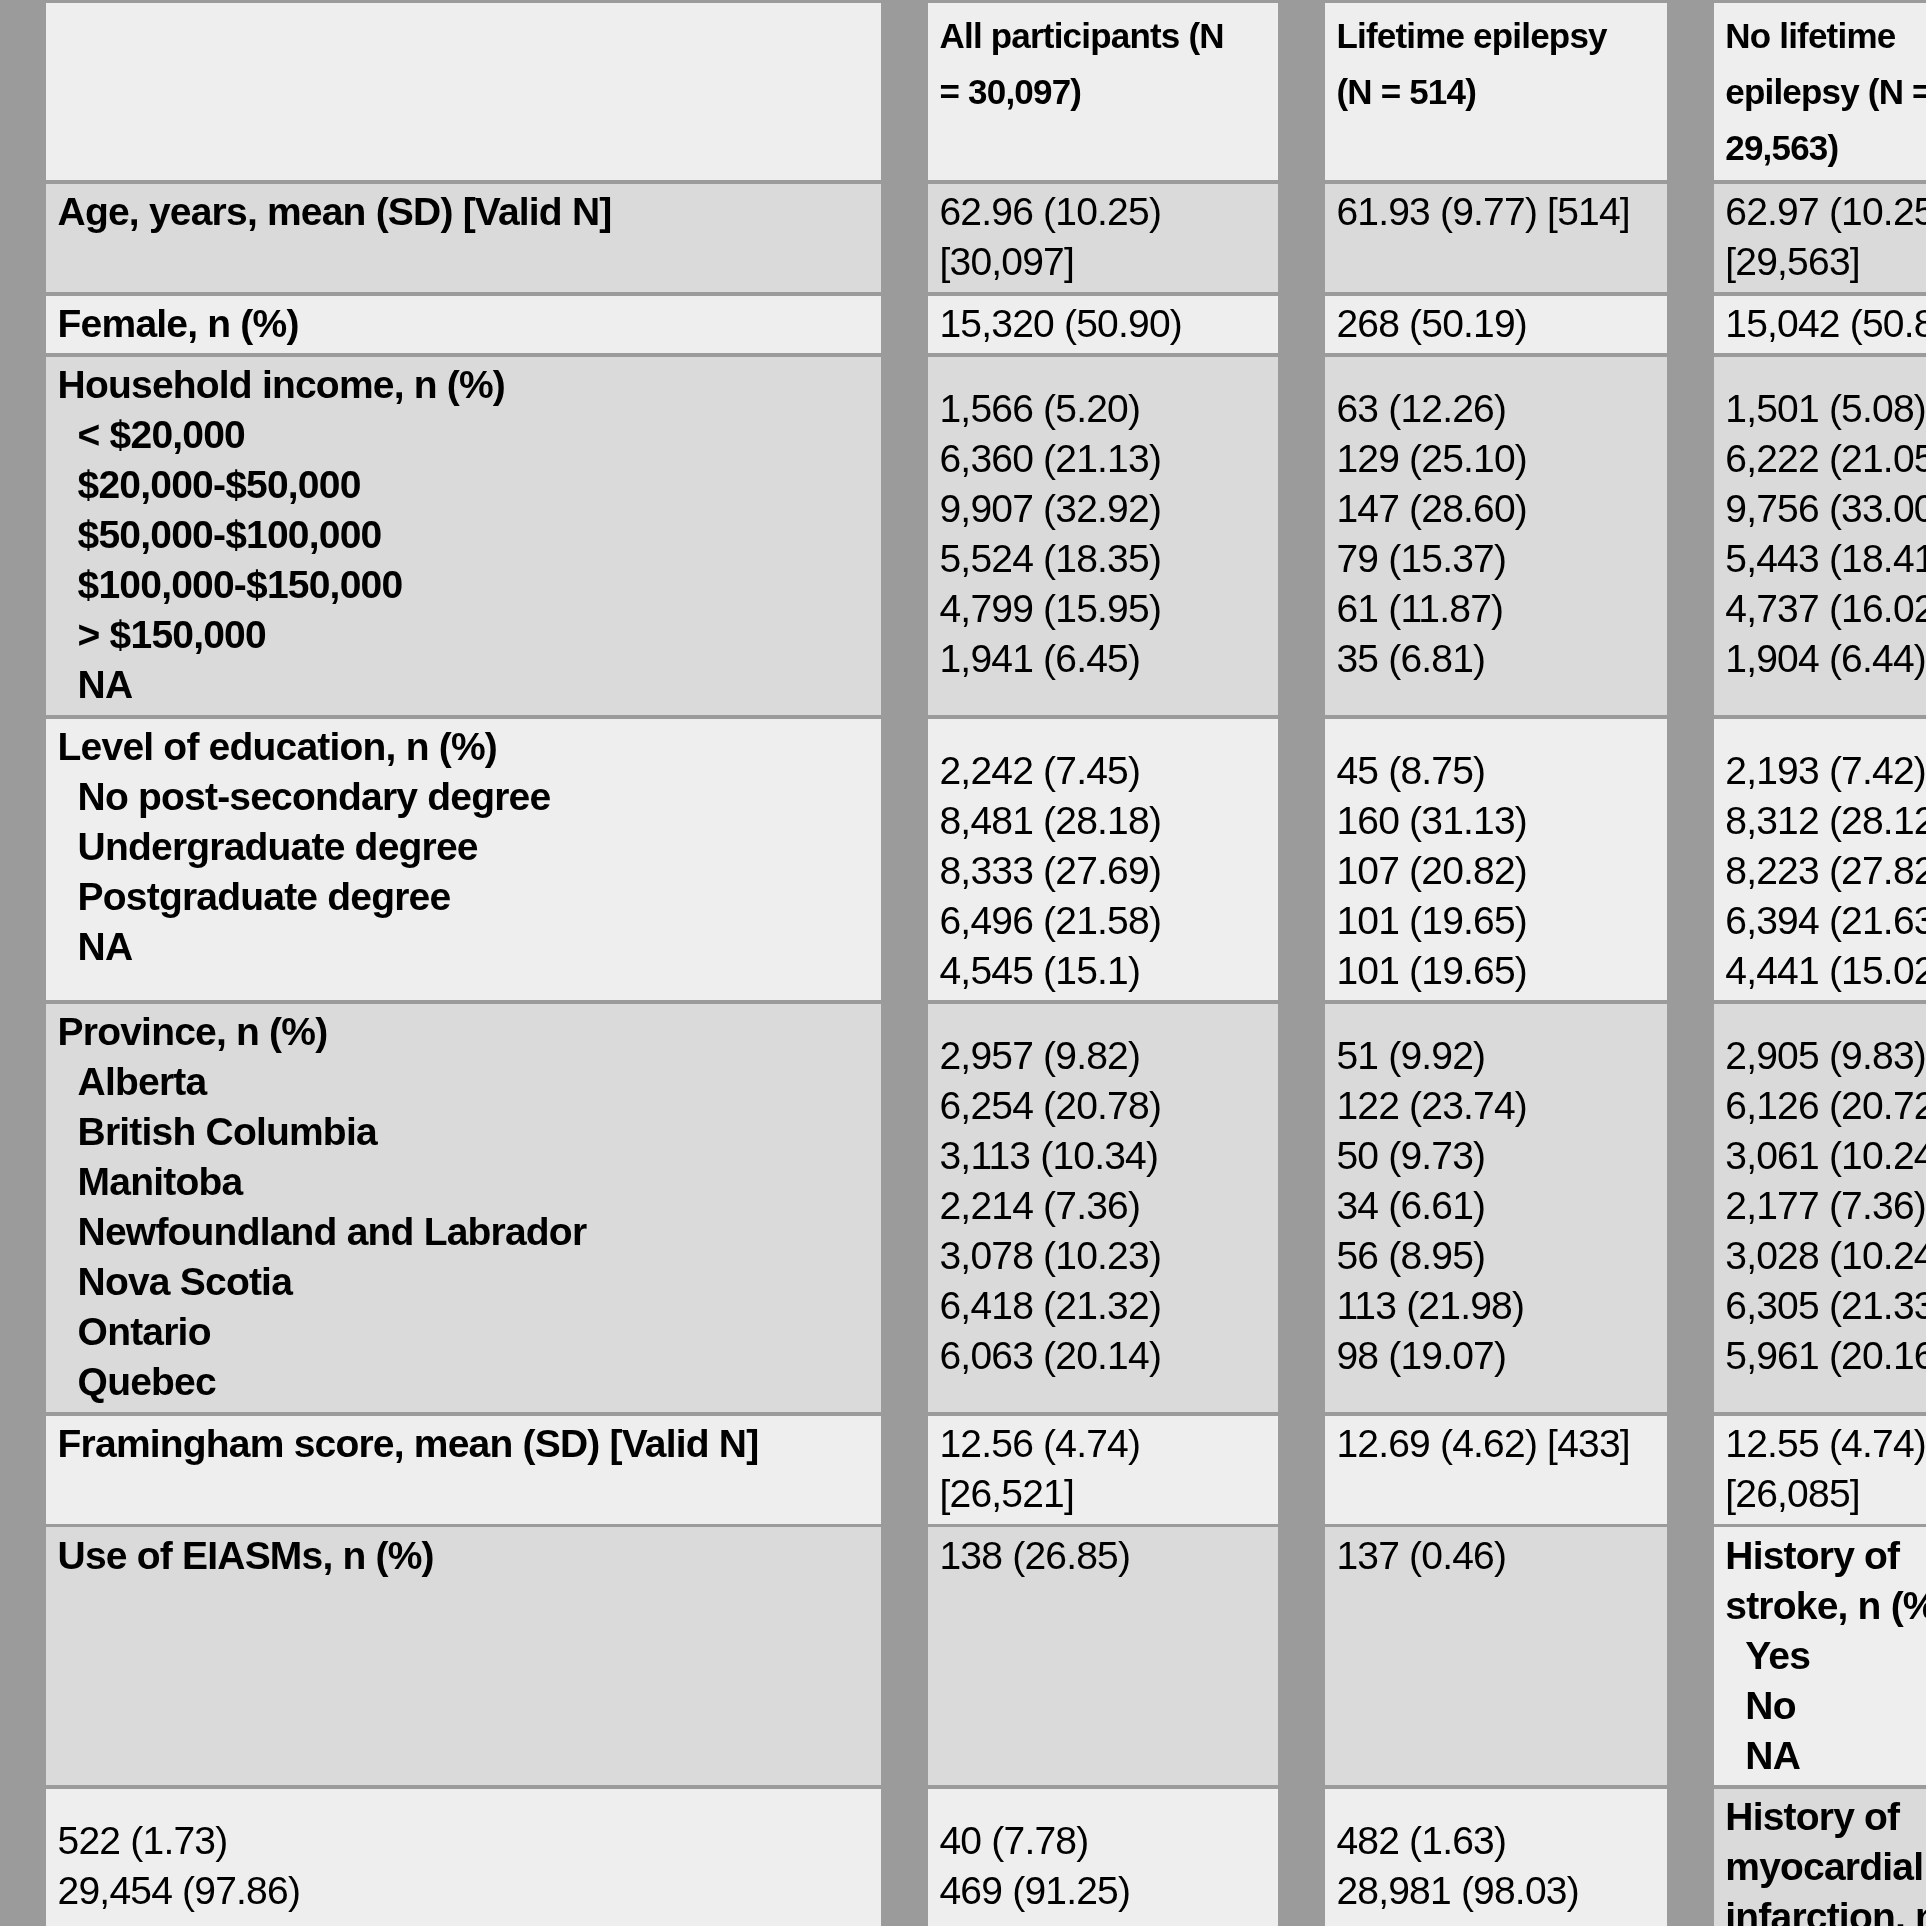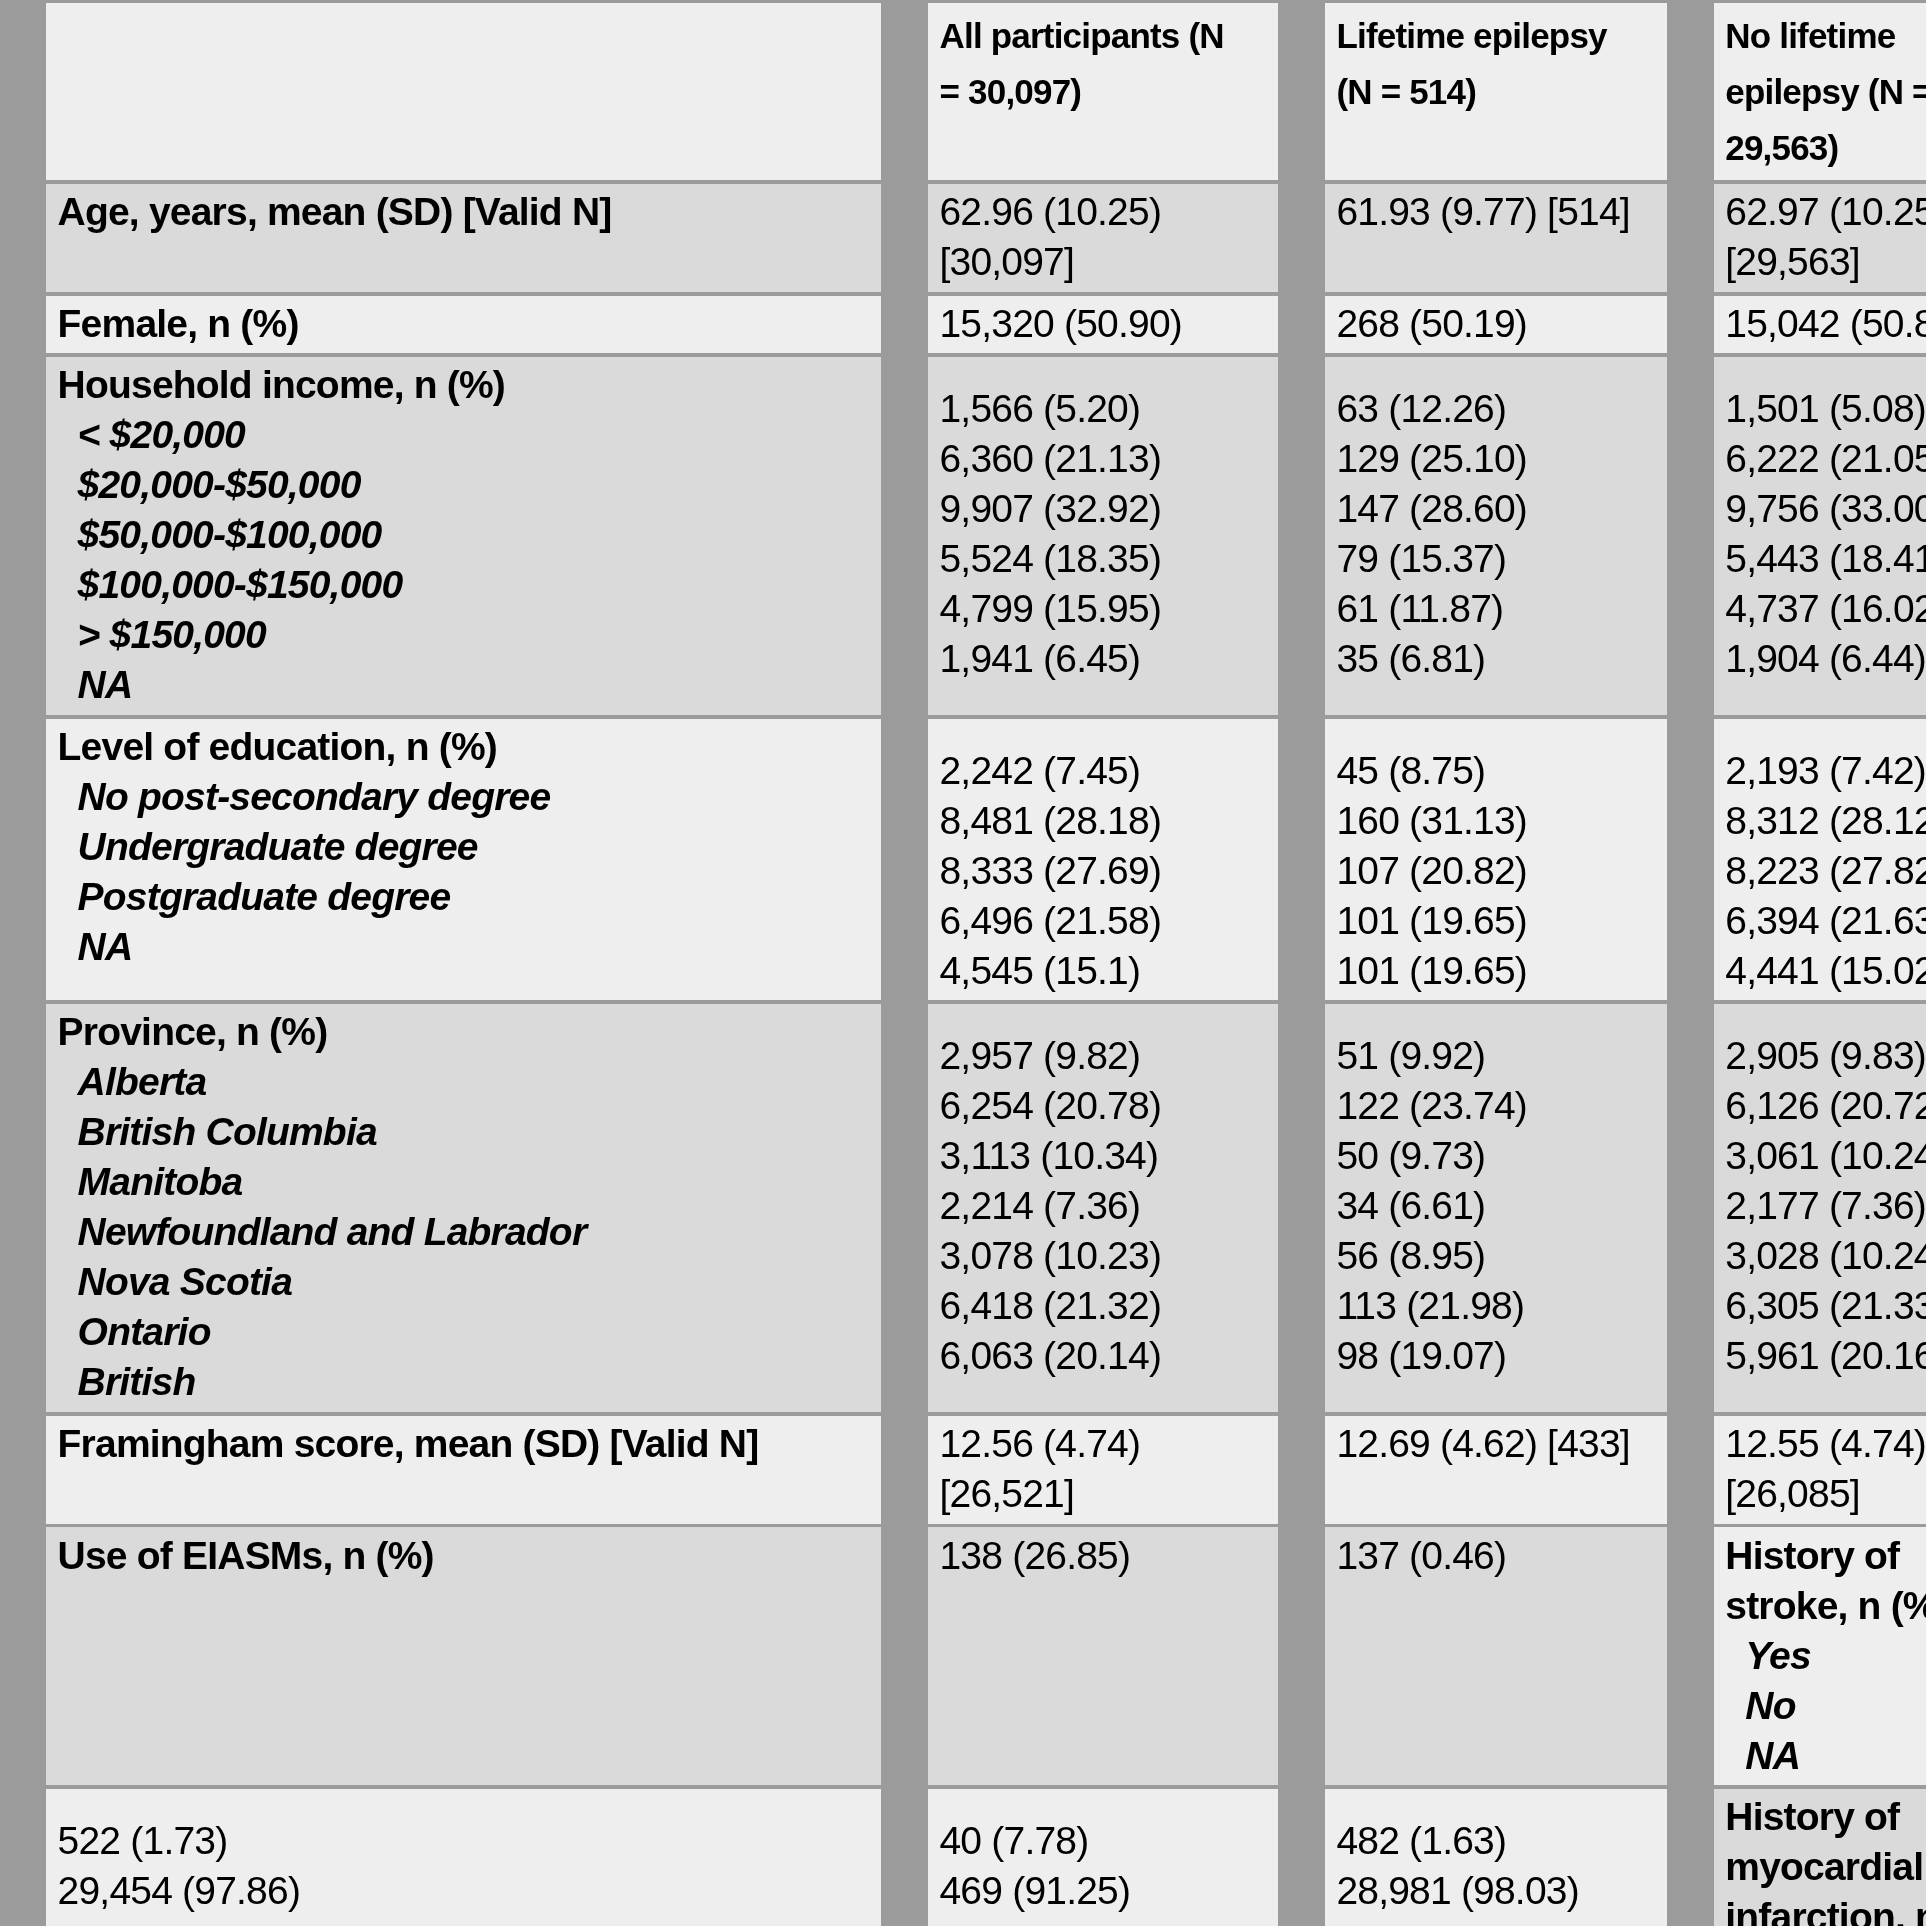--- a/index.html
+++ b/index.html
@@ -37,21 +37,21 @@
   .dark  { background: #dadada; }
   .light { background: #eeeeee; }
   .head {
     font-weight: bold;
     font-size: 35px;
     line-height: 56px;
     white-space: pre-line;
     padding-top: 4.6px;
   }
   .label { font-weight: bold; }
-  .sub   { padding-left: 20px; font-weight: bold; font-style: italic; }
+  .sub   { padding-left: 20px; font-weight: bold; }
   .vals  { white-space: pre-line; font-weight: normal; }
   .pad1  { padding-top: 27px; }
 </style>
 </head>
 <body>
 
 <div class="page">
   <div class="tbl">
       <div class="cell head light"></div>
       <div class="cell head light">All participants (N
@@ -125,21 +125,21 @@
 6,394 (21.63)
 4,441 (15.02)</div>
       <div class="cell label dark">
         <div>Province, n (%)</div>
         <div class="sub">Alberta</div>
         <div class="sub">British Columbia</div>
         <div class="sub">Manitoba</div>
         <div class="sub">Newfoundland and Labrador</div>
         <div class="sub">Nova Scotia</div>
         <div class="sub">Ontario</div>
-        <div class="sub">British</div>
+        <div class="sub">Quebec</div>
       </div>
       <div class="cell vals dark pad1">2,957 (9.82)
 6,254 (20.78)
 3,113 (10.34)
 2,214 (7.36)
 3,078 (10.23)
 6,418 (21.32)
 6,063 (20.14)</div>
       <div class="cell vals dark pad1">51 (9.92)
 122 (23.74)

